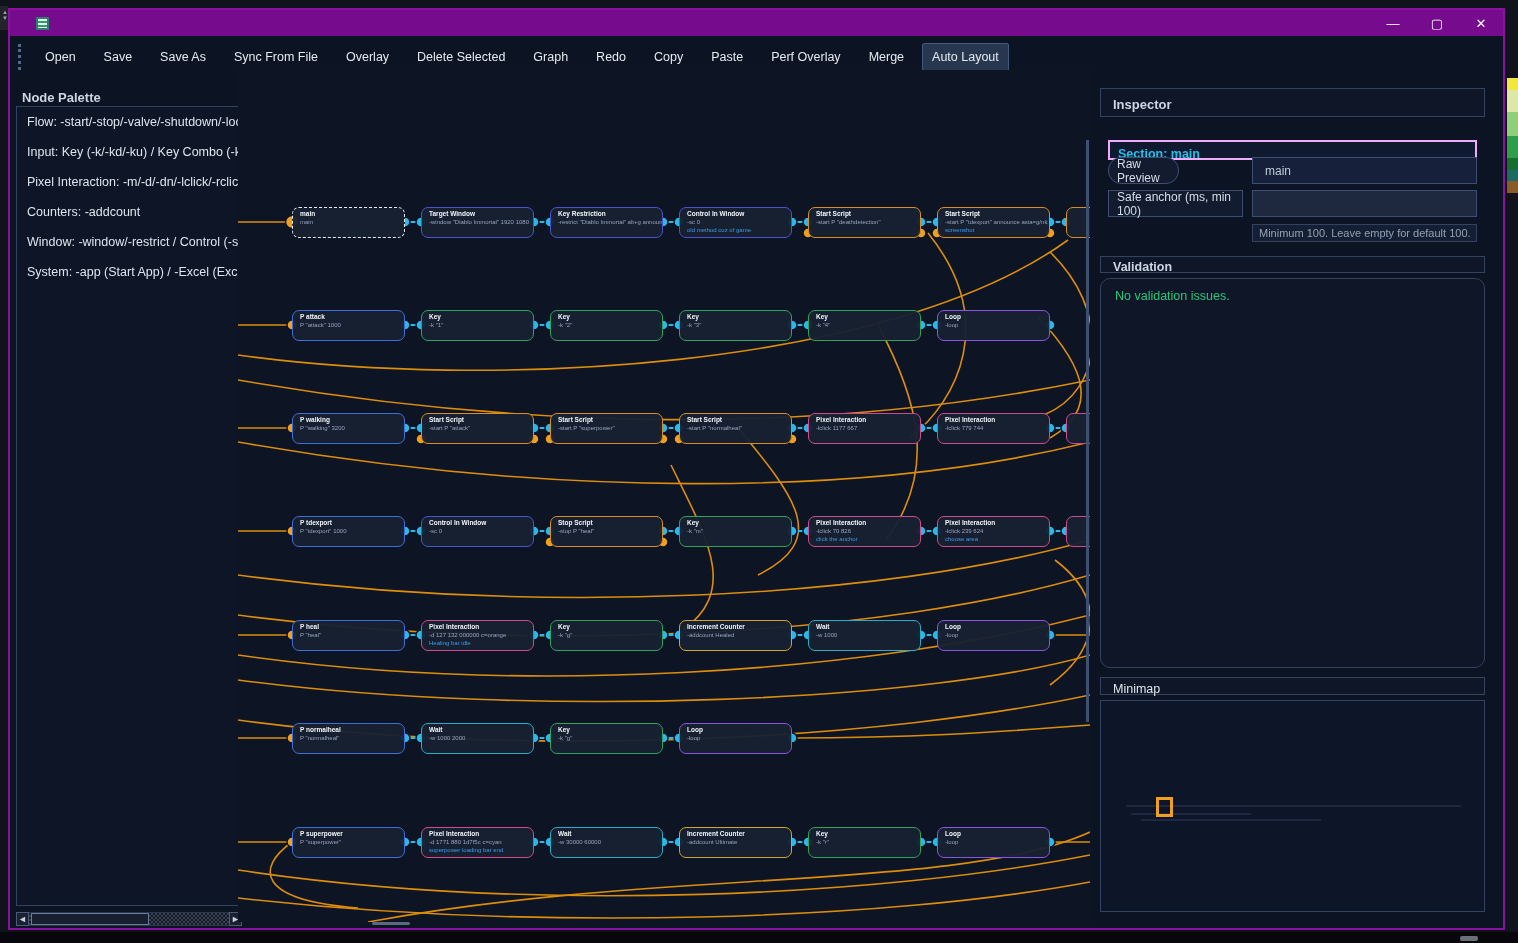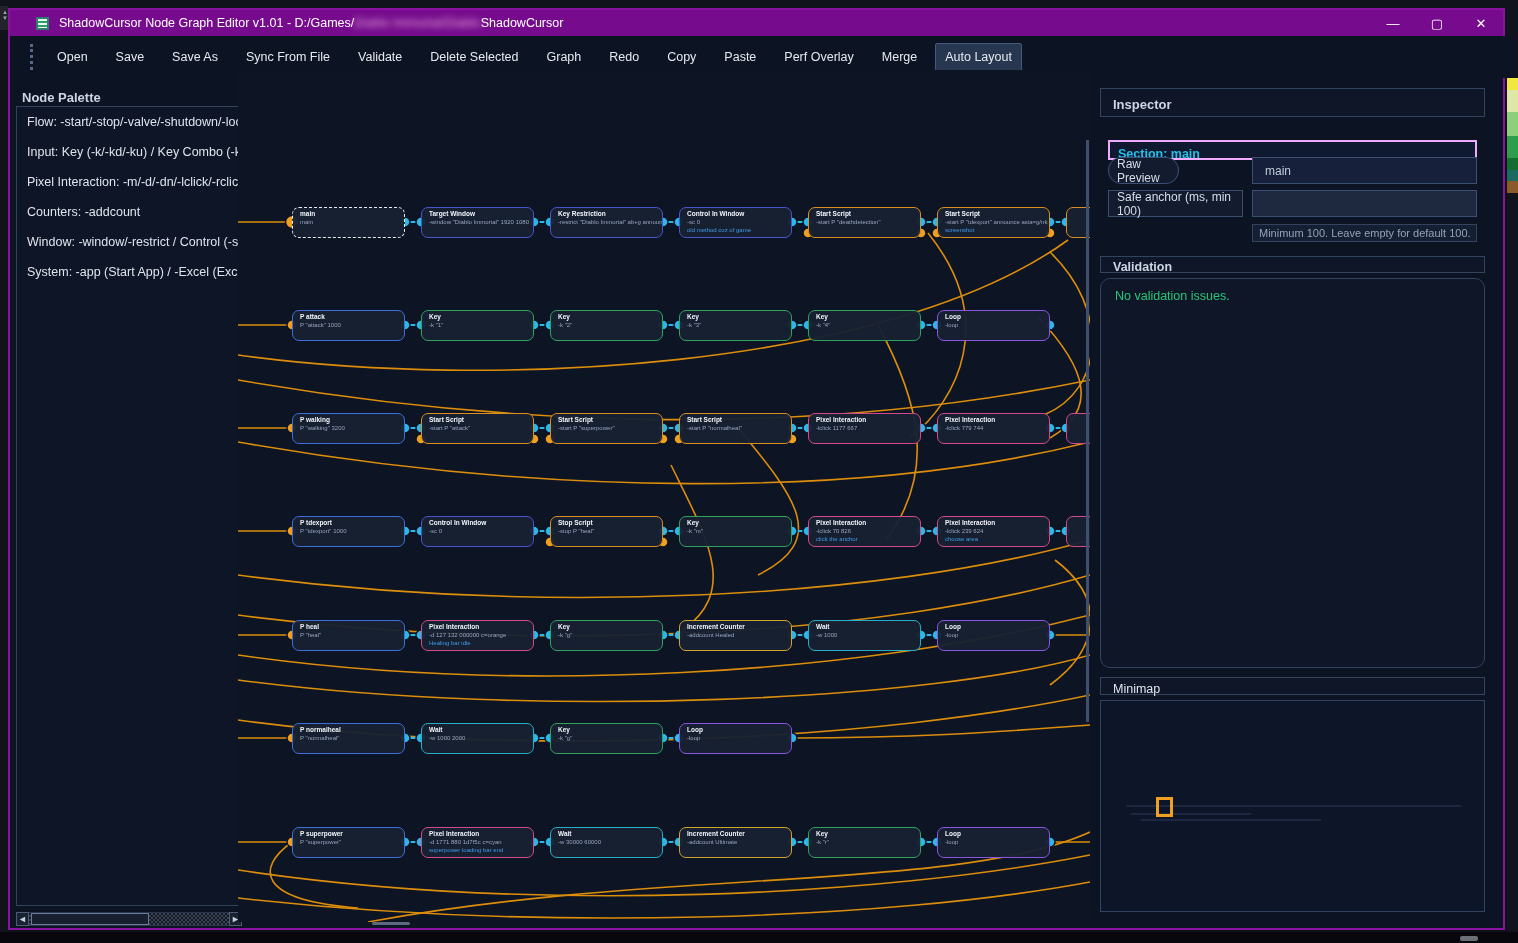--- a/index.html
+++ b/index.html
@@ -17,21 +17,21 @@
   #app-icon { width:13px; height:13px; margin-left:26px; margin-right:10px;
               background:repeating-linear-gradient(#e9f6ef 0 2px,#2f9e6a 2px 4px);
               border:2px solid #2e7d6e; }
   #title-text { font-size:12.5px; white-space:nowrap; }
   .blurred { filter:blur(3px); color:#e2a0d8; }
   #win-controls { margin-left:auto; display:flex; height:100%; }
   .wc { width:44px; height:100%; display:flex; align-items:center; justify-content:center;
         color:#fff; font-size:13px; cursor:default; }
 
   
-  #toolbar { position:absolute; left:12px; top:26px; width:100%; height:42px;
+  #toolbar { position:absolute; left:0; top:26px; width:100%; height:42px;
              background:#0c1322; display:flex; align-items:center; }
   #gripper { width:2px; height:26px; border-left:3px dotted #55688c; margin-left:8px; margin-right:10px; }
   .tbtn { color:#e6e9ef; font-size:12.5px; padding:6px 9px; margin:0 4px; white-space:nowrap;
           border:1px solid transparent; border-radius:2px; }
   .tbtn.active { background:#273750; border-color:#44597e; }
 
   
   .panel-box { position:absolute; border:1px solid #33425f; background:#0e1627; }
   .hdr-text { color:#cdd6e4; font-size:13px; font-weight:bold; }
 
@@ -123,36 +123,35 @@
     <div class="rs-cell" style="height: 12px; background: rgb(138, 90, 40);"></div>
     <div class="rs-cell" style="height: 750px; background: rgb(16, 19, 28);"></div>
   </div>
 <div class="edge-strip" style="left:0;top:932px;width:1518px;height:11px;background:#07070d;"></div>
 <div id="taskbar-blob"></div>
 
 <div id="win">
 
   <div id="titlebar">
     <div id="app-icon"></div>
-    <div id="title-text"><span>ShadowCursor Node Graph Editor v1.01 - D:/Games/</span><span class="blurred">Diablo Immortal/Diablo</span><span>ShadowCursor</span></div>
     <div id="win-controls">
       <div class="wc">—</div>
       <div class="wc">▢</div>
       <div class="wc">✕</div>
     </div>
   </div>
 
   <div id="toolbar">
     <div id="gripper"></div>
 
   <div class="tbtn">Open</div>
       <div class="tbtn">Save</div>
       <div class="tbtn">Save As</div>
       <div class="tbtn">Sync From File</div>
-      <div class="tbtn">Validate</div>
+      <div class="tbtn">Overlay</div>
       <div class="tbtn">Delete Selected</div>
       <div class="tbtn">Graph</div>
       <div class="tbtn">Redo</div>
       <div class="tbtn">Copy</div>
       <div class="tbtn">Paste</div>
       <div class="tbtn">Perf Overlay</div>
       <div class="tbtn">Merge</div>
       <div class="tbtn active">Auto Layout</div>
     </div>
 </div>

